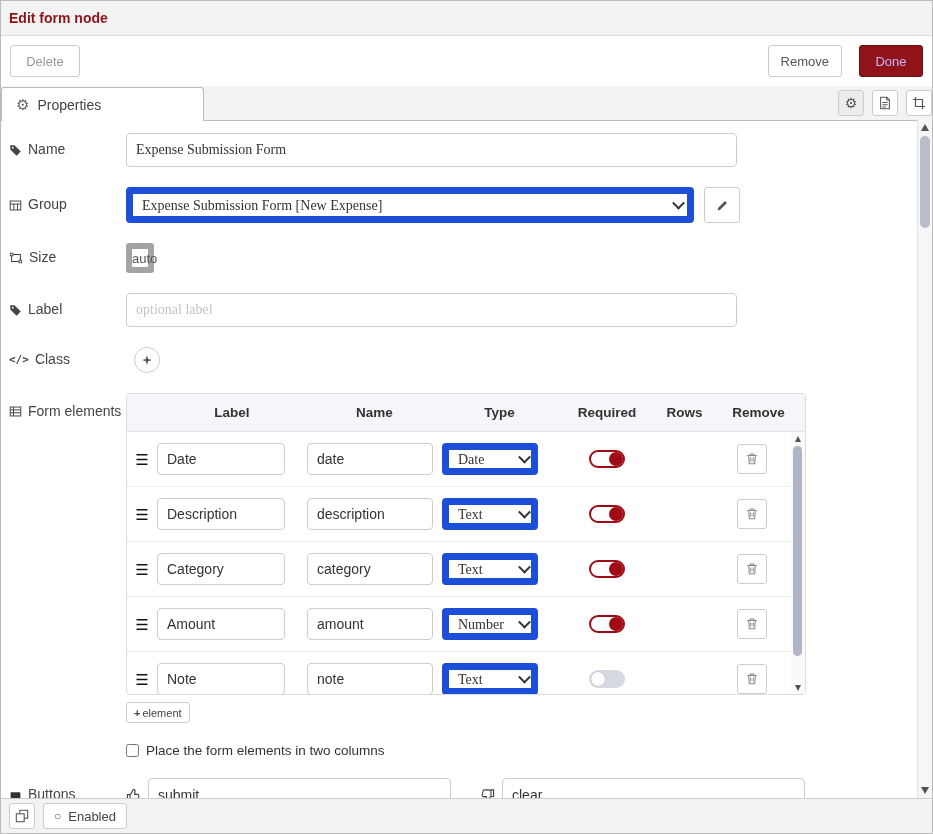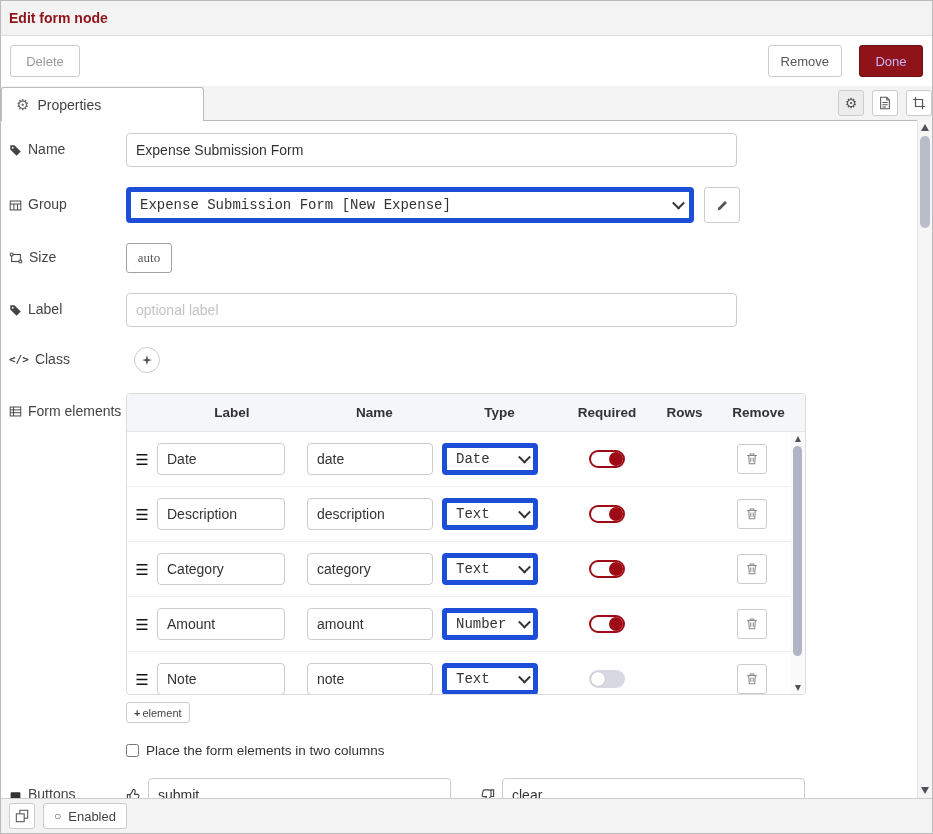--- a/index.html
+++ b/index.html
@@ -34,28 +34,28 @@
   .dialog-body { flex: 1; background: #fff; padding: 12px 30px 0 8px; overflow: hidden; position: relative; }
   .form-row { display: flex; align-items: center; margin-bottom: 20px; }
   .form-row.top { align-items: flex-start; }
   .form-label { width: 117px; flex: 0 0 117px; display: flex; align-items: center; gap: 6px; color: #444; line-height: 1.25; flex-wrap: wrap; }
   .form-row.top .form-label { padding-top: 10px; }
   .icon { display: inline-flex; align-items: center; justify-content: center; flex: 0 0 auto; }
   .code-glyph { font-family: "DejaVu Sans Mono", monospace; font-size: 11px; font-weight: bold; color: #444; }
 
   .text-input { height: 34px; border: 1px solid #ccc; border-radius: 4px; padding: 0 9px; font-size: 14px; font-family: inherit; color: #333; background: #fff; }
   .text-input::placeholder { color: #c3c3c3; }
-  .wide { width: 611px; }
+  .wide { width: 611px; font-family: Liberation Serif, serif; }
 
   .select-wrap { position: relative; display: inline-block; }
   .select-wrap::after { content: ""; position: absolute; right: 11px; top: 50%; width: 7px; height: 7px; border-right: 2px solid #333; border-bottom: 2px solid #333; transform: translateY(-70%) rotate(45deg); pointer-events: none; }
-  select { appearance: none; -webkit-appearance: none; -moz-appearance: none; height: 36px; border: 5px solid #1d4ed8; border-radius: 4px; padding: 0 26px 0 9px; font-size: 14px; font-family: Liberation Mono, monospace; color: #333; background: #fff; width: 100%; cursor: pointer; }
+  select { appearance: none; -webkit-appearance: none; -moz-appearance: none; height: 36px; border: 7px solid #1d4ed8; border-radius: 4px; padding: 0 26px 0 9px; font-size: 14px; font-family: Liberation Serif, serif; color: #333; background: #fff; width: 100%; cursor: pointer; }
   .group-select-wrap { width: 568px; }
 
-  .size-btn { height: 30px; width: 46px; border: 1px solid #a3a3a3; border-radius: 3px; background: #fff; color: #555; font-size: 13px; cursor: pointer; font-family: Liberation Serif, serif; }
+  .size-btn { height: 30px; width: 28px; border: 6px solid #a3a3a3; border-radius: 3px; background: #fff; color: #555; font-size: 13px; cursor: pointer; font-family: Liberation Sans, sans-serif; }
 
   
   .elements-wrap { flex: 1; }
   .el-table { width: 680px; border: 1px solid #ddd; border-radius: 4px; overflow: hidden; background: #fff; }
   .el-head { display: grid; grid-template-columns: 30px 150px 135px 115px 100px 55px 1fr; height: 38px; align-items: center; background: #f5f6fa; border-bottom: 1px solid #e4e4ea; font-weight: bold; color: #333; font-size: 13.5px; }
   .el-head .h { text-align: center; }
   .el-body { position: relative; height: 262px; overflow: hidden; }
   .el-row { display: grid; grid-template-columns: 30px 150px 135px 115px 100px 55px 1fr; height: 55px; align-items: center; border-bottom: 1px solid #eee; }
   .drag { text-align: center; color: #111; font-size: 15px; cursor: grab; line-height: 1; }
   .cell-label { width: 128px; height: 32px; }

